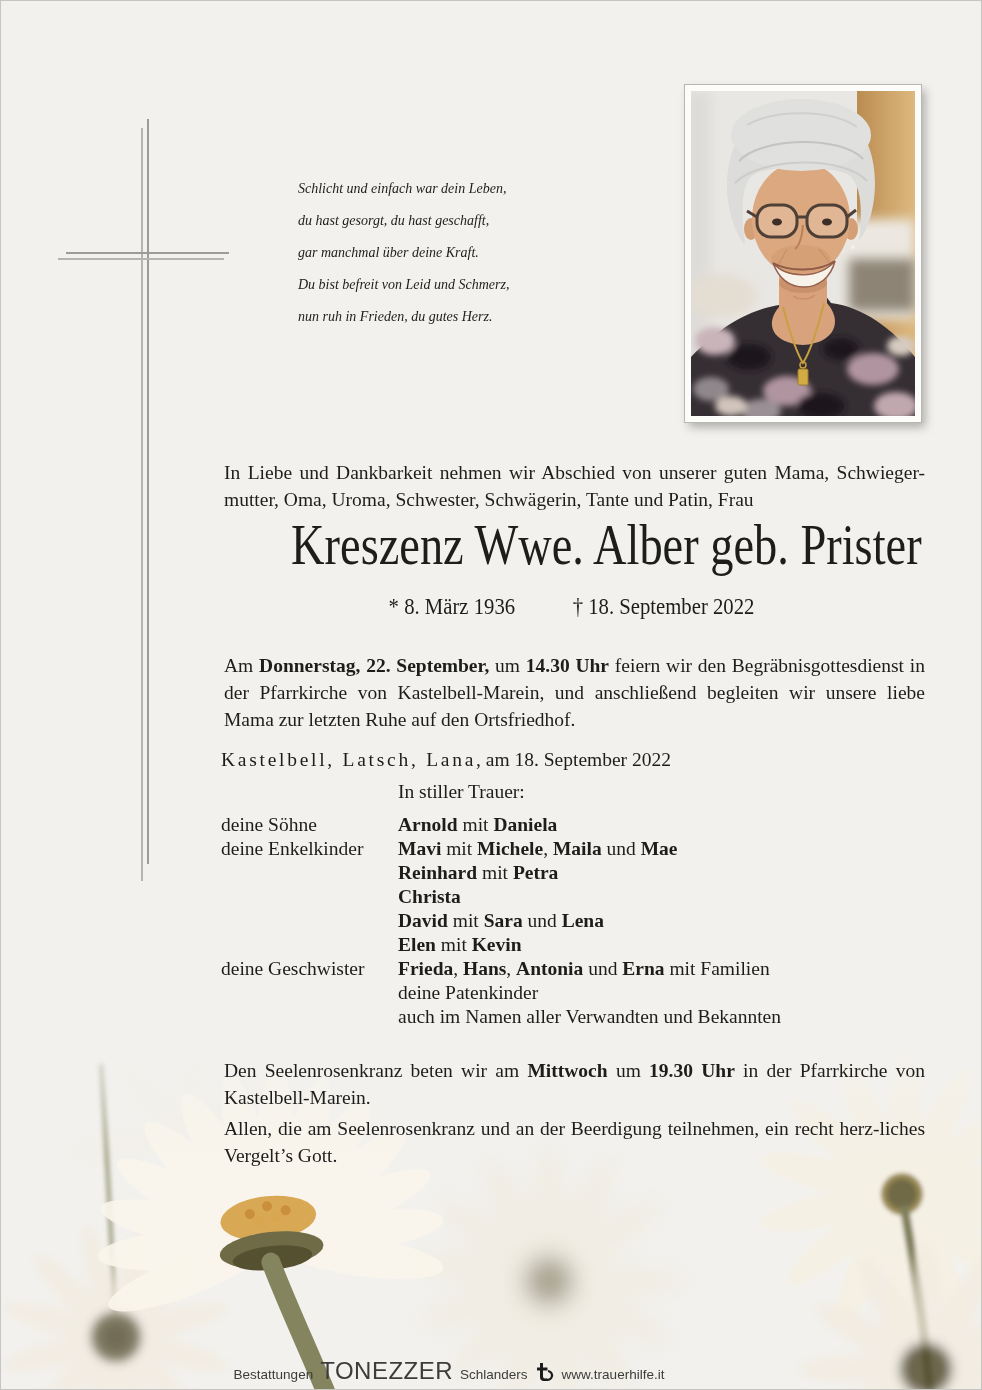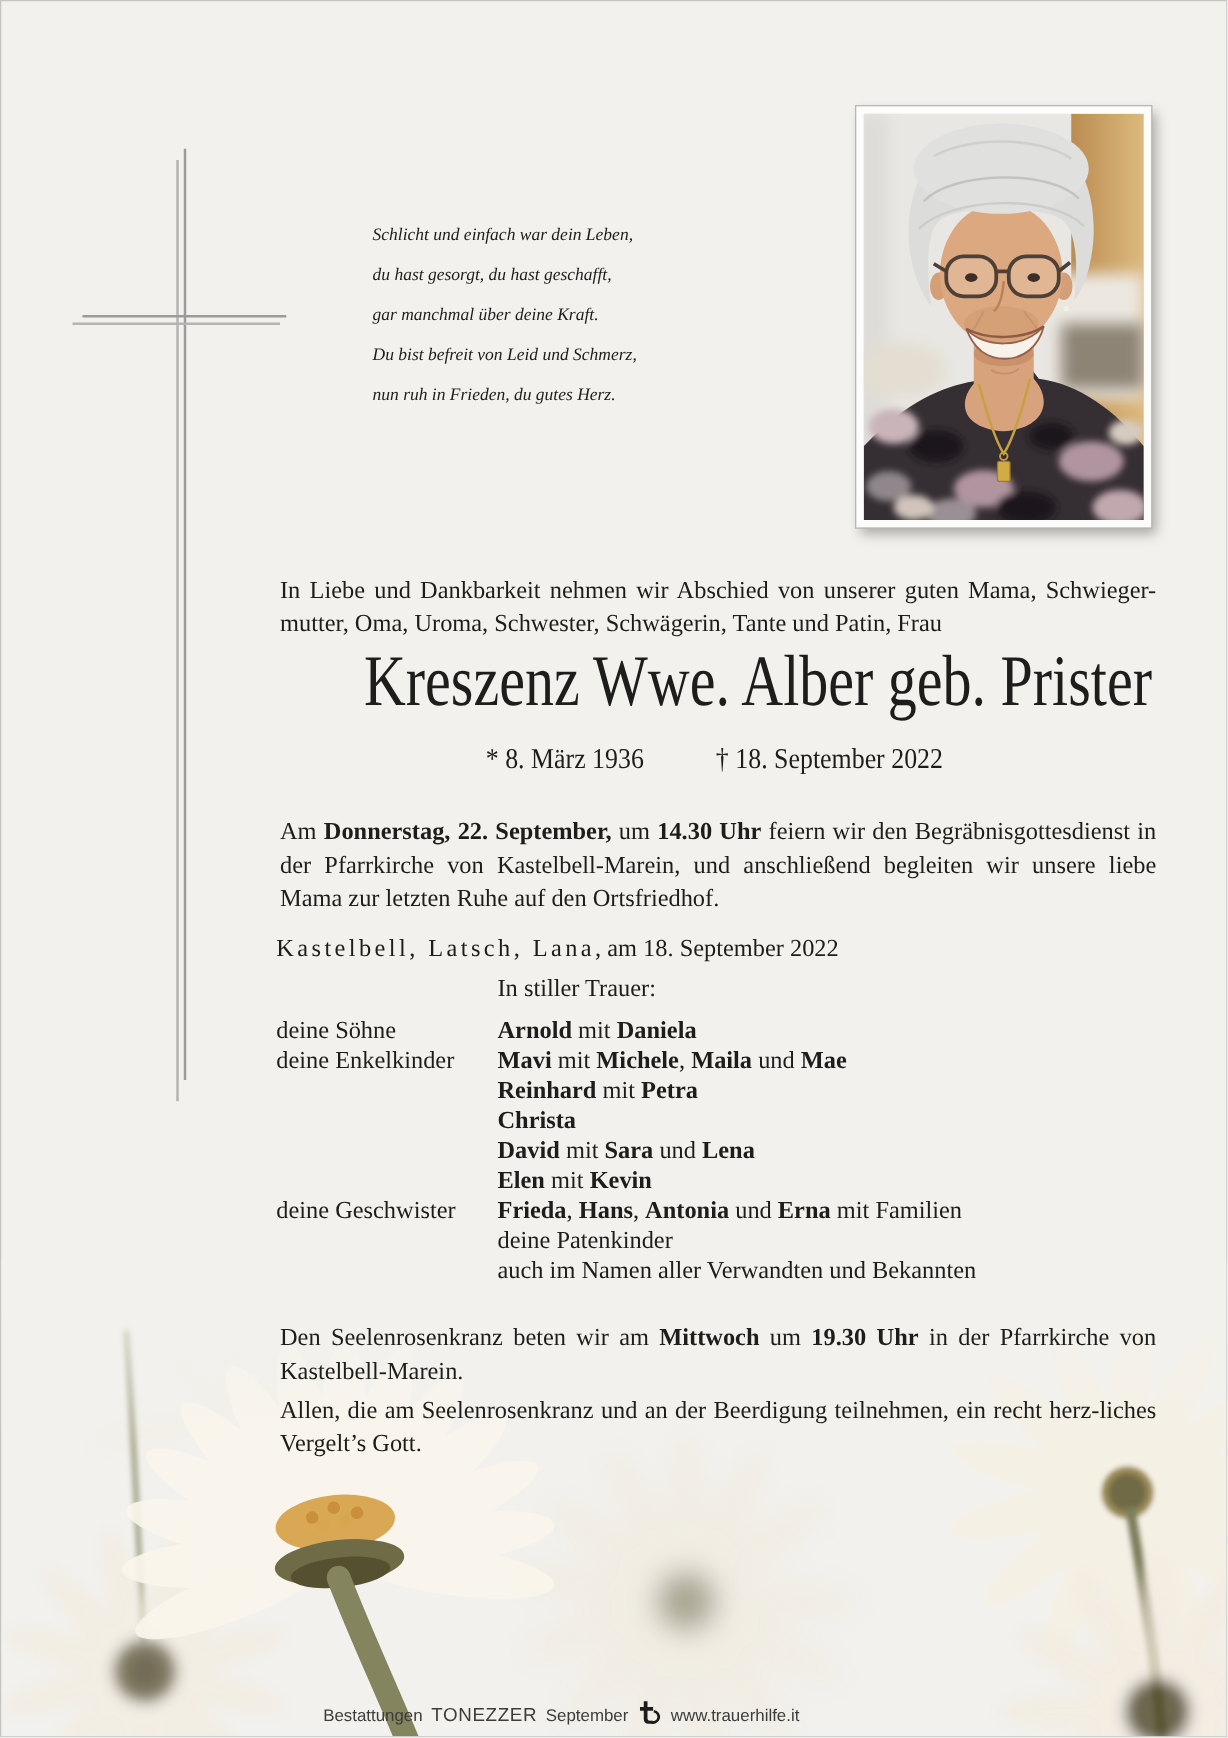--- a/index.html
+++ b/index.html
@@ -51,21 +51,21 @@
   .b{font-weight:bold;}
   
   .flowers{position:absolute;left:0;top:1008px;z-index:1;pointer-events:none;}
   
   .footer{
     position:absolute;left:0;right:0;top:1356px;z-index:3;
     display:flex;justify-content:center;align-items:baseline;gap:7px;
     font-family:"Liberation Sans", sans-serif;font-size:13.5px;color:#3c3c3a;
     transform:translateX(-42px);
   }
-  .footer .brand{font-size:15px;letter-spacing:.5px;font-weight:400;}
+  .footer .brand{font-size:24px;letter-spacing:.5px;font-weight:400;}
   .footer .logo{position:relative;top:3px;}
 </style>
 </head>
 <body>
 
 <div class="page">
 
   <div>
     <div class="cross-line cv1"></div>
     <div class="cross-line cv2"></div>
@@ -341,21 +341,21 @@
       <ellipse cx="0" cy="14" rx="40" ry="12" fill="#55502f"></ellipse>
       <path d="M-2,18 C12,70 30,120 44,170" stroke="#84845f" stroke-width="19" fill="none" stroke-linecap="round"></path>
     </g>
 
     <rect x="0" y="0" width="982" height="150" fill="url(#fade)"></rect>
   </svg>
 
   <div class="footer">
     <span>Bestattungen</span>
     <span class="brand">TONEZZER</span>
-    <span>September</span>
+    <span>Schlanders</span>
     <svg class="logo" width="20" height="20" viewBox="0 0 20 20">
       <path d="M5,1 h3 v4.5 h4.5 v3 H8 v6 q0,2 2,2 h2.5 v2.5 H9 q-4,0 -4,-4 v-6.5 H2 v-3 h3 Z" fill="#1c1c1c"></path>
       <path d="M13,9 a4.5,4.5 0 1 1 -2.5,8.5" stroke="#1c1c1c" stroke-width="2.2" fill="none"></path>
     </svg>
     <span>www.trauerhilfe.it</span>
   </div>
 
 </div>
 
 </body></html>

